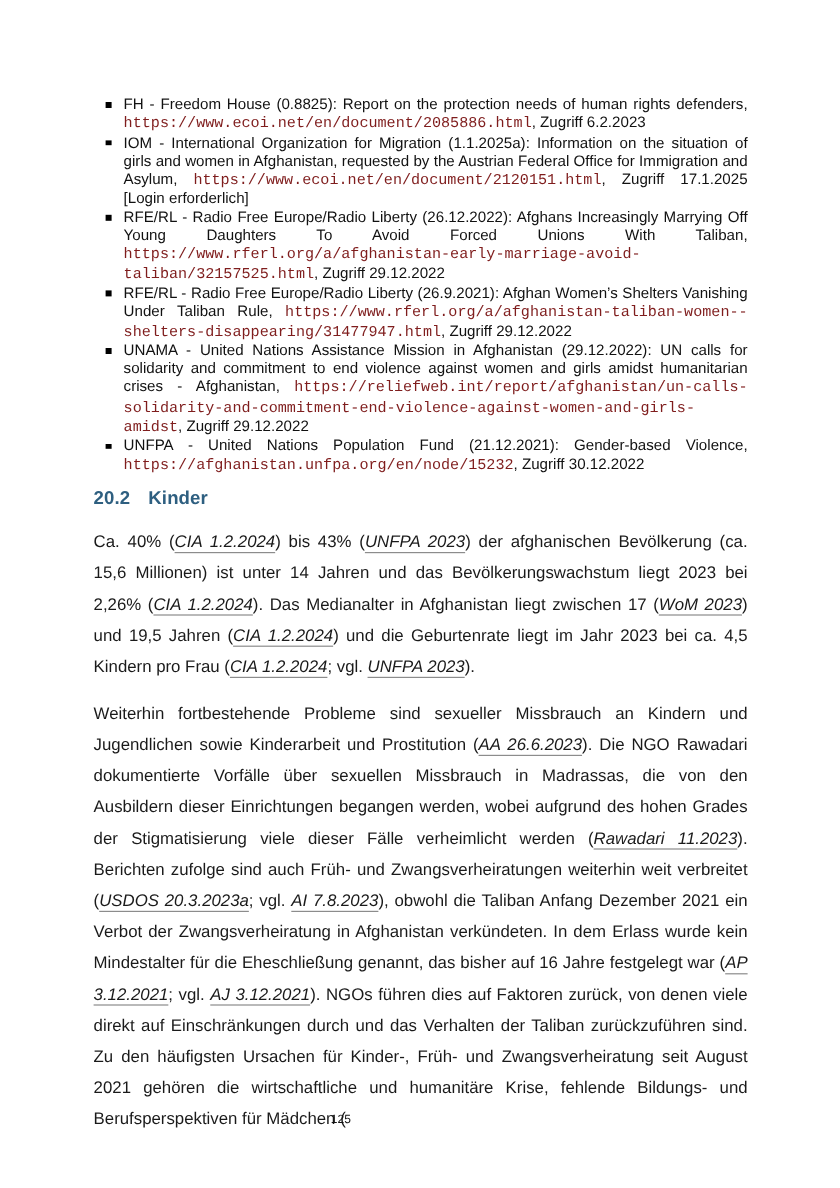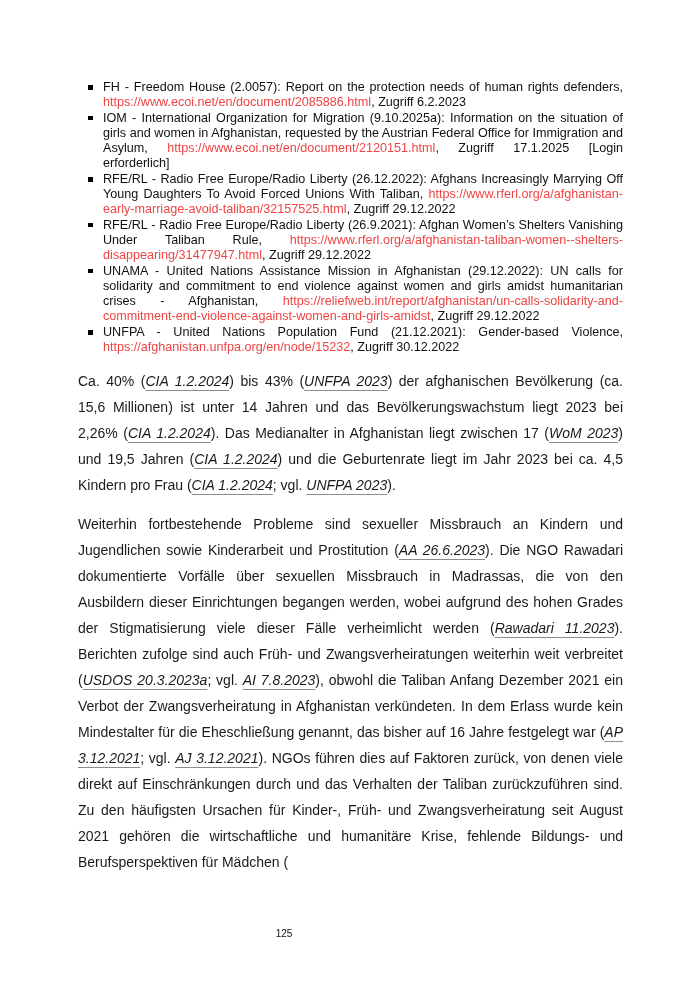--- a/index.html
+++ b/index.html
@@ -37,24 +37,25 @@
   }
   ul.bib li .bullet {
     position: absolute;
     left: 10px;
     top: 5.2px;
     width: 4.6px;
     height: 4.6px;
     background: #000000;
   }
   a.ext-link {
-    color: #ef4444;
+    color: #7f1d1d;
     text-decoration: none;
     overflow-wrap: anywhere;
     cursor: pointer;
+    font-family: Liberation Mono, monospace;
   }
   
   h2.section-heading {
     margin: 11px 0 0 0;
     font-size: 15.5px;
     font-weight: bold;
     color: #2e5f80;
     letter-spacing: 0.1px;
   }
   h2.section-heading .sec-num {
@@ -94,28 +95,31 @@
     font-size: 10px;
     color: #111111;
   }
 </style>
 </head>
 <body>
 
 <div class="content">
 
   <ul class="bib" id="bib-list">
-      <li><span class="bullet"></span><span>FH - Freedom House (2.0057): Report on the protection needs of human rights defenders, </span><a class="ext-link" href="#">https://www.ecoi.net/en/document/2085886.html</a><span>, Zugriff 6.2.2023</span></li>
-      <li><span class="bullet"></span><span>IOM - International Organization for Migration (9.10.2025a): Information on the situation of girls and women in Afghanistan, requested by the Austrian Federal Office for Immigration and Asylum, </span><a class="ext-link" href="#">https://www.ecoi.net/en/document/2120151.html</a><span>, Zugriff 17.1.2025 [Login erforderlich]</span></li>
+      <li><span class="bullet"></span><span>FH - Freedom House (0.8825): Report on the protection needs of human rights defenders, </span><a class="ext-link" href="#">https://www.ecoi.net/en/document/2085886.html</a><span>, Zugriff 6.2.2023</span></li>
+      <li><span class="bullet"></span><span>IOM - International Organization for Migration (1.1.2025a): Information on the situation of girls and women in Afghanistan, requested by the Austrian Federal Office for Immigration and Asylum, </span><a class="ext-link" href="#">https://www.ecoi.net/en/document/2120151.html</a><span>, Zugriff 17.1.2025 [Login erforderlich]</span></li>
       <li><span class="bullet"></span><span>RFE/RL - Radio Free Europe/Radio Liberty (26.12.2022): Afghans Increasingly Marrying Off Young Daughters To Avoid Forced Unions With Taliban, </span><a class="ext-link" href="#">https://www.rferl.org/a/afghanistan-early-marriage-avoid-taliban/32157525.html</a><span>, Zugriff 29.12.2022</span></li>
       <li><span class="bullet"></span><span>RFE/RL - Radio Free Europe/Radio Liberty (26.9.2021): Afghan Women’s Shelters Vanishing Under Taliban Rule, </span><a class="ext-link" href="#">https://www.rferl.org/a/afghanistan-taliban-women--shelters-disappearing/31477947.html</a><span>, Zugriff 29.12.2022</span></li>
       <li><span class="bullet"></span><span>UNAMA - United Nations Assistance Mission in Afghanistan (29.12.2022): UN calls for solidarity and commitment to end violence against women and girls amidst humanitarian crises - Afghanistan, </span><a class="ext-link" href="#">https://reliefweb.int/report/afghanistan/un-calls-solidarity-and-commitment-end-violence-against-women-and-girls-amidst</a><span>, Zugriff 29.12.2022</span></li>
       <li><span class="bullet"></span><span>UNFPA - United Nations Population Fund (21.12.2021): Gender-based Violence, </span><a class="ext-link" href="#">https://afghanistan.unfpa.org/en/node/15232</a><span>, Zugriff 30.12.2022</span></li>
     </ul>
 
+  <h2 class="section-heading">
+    <span class="sec-num">20.2</span><span>Kinder</span>
+  </h2>
 
 
   <div class="paragraphs" id="paragraphs">
       <p><span>Ca. 40% (</span><a class="source-ref" href="#">CIA 1.2.2024</a><span>) bis 43% (</span><a class="source-ref" href="#">UNFPA 2023</a><span>) der afghanischen Bevölkerung (ca. 15,6 Millionen) ist unter 14 Jahren und das Bevölkerungswachstum liegt 2023 bei 2,26% (</span><a class="source-ref" href="#">CIA 1.2.2024</a><span>). Das Medianalter in Afghanistan liegt zwischen 17 (</span><a class="source-ref" href="#">WoM 2023</a><span>) und 19,5 Jahren (</span><a class="source-ref" href="#">CIA 1.2.2024</a><span>) und die Geburtenrate liegt im Jahr 2023 bei ca. 4,5 Kindern pro Frau (</span><a class="source-ref" href="#">CIA 1.2.2024</a><span>; vgl. </span><a class="source-ref" href="#">UNFPA 2023</a><span>).</span></p>
       <p><span>Weiterhin fortbestehende Probleme sind sexueller Missbrauch an Kindern und Jugendlichen sowie Kinderarbeit und Prostitution (</span><a class="source-ref" href="#">AA 26.6.2023</a><span>). Die NGO Rawadari dokumentierte Vorfälle über sexuellen Missbrauch in Madrassas, die von den Ausbildern dieser Einrichtungen begangen werden, wobei aufgrund des hohen Grades der Stigmatisierung viele dieser Fälle verheimlicht werden (</span><a class="source-ref" href="#">Rawadari 11.2023</a><span>). Berichten zufolge sind auch Früh- und Zwangsverheiratungen weiterhin weit verbreitet (</span><a class="source-ref" href="#">USDOS 20.3.2023a</a><span>; vgl. </span><a class="source-ref" href="#">AI 7.8.2023</a><span>), obwohl die Taliban Anfang Dezember 2021 ein Verbot der Zwangsverheiratung in Afghanistan verkündeten. In dem Erlass wurde kein Mindestalter für die Eheschließung genannt, das bisher auf 16 Jahre festgelegt war (</span><a class="source-ref" href="#">AP 3.12.2021</a><span>; vgl. </span><a class="source-ref" href="#">AJ 3.12.2021</a><span>). NGOs führen dies auf Faktoren zurück, von denen viele direkt auf Einschränkungen durch und das Verhalten der Taliban zurückzuführen sind. Zu den häufigsten Ursachen für Kinder-, Früh- und Zwangsverheiratung seit August 2021 gehören die wirtschaftliche und humanitäre Krise, fehlende Bildungs- und Berufsperspektiven für Mädchen (</span></p>
     </div>
 
 </div>
 
 <div class="page-number">125</div>

